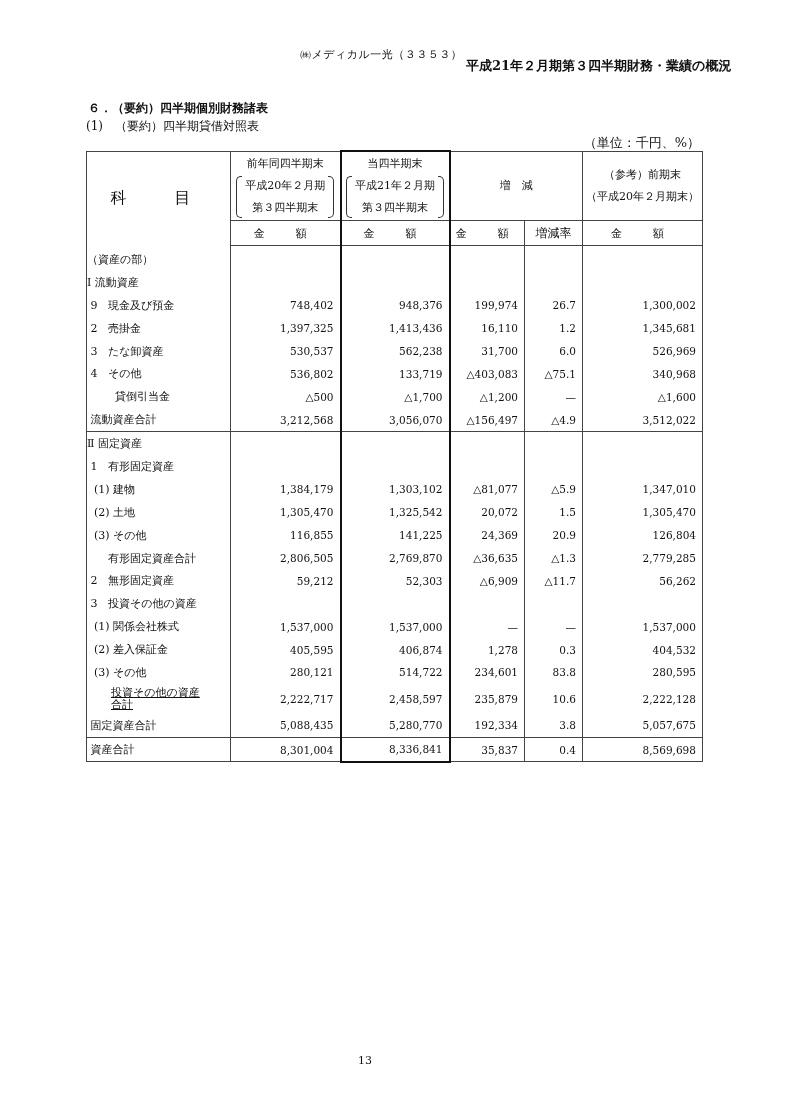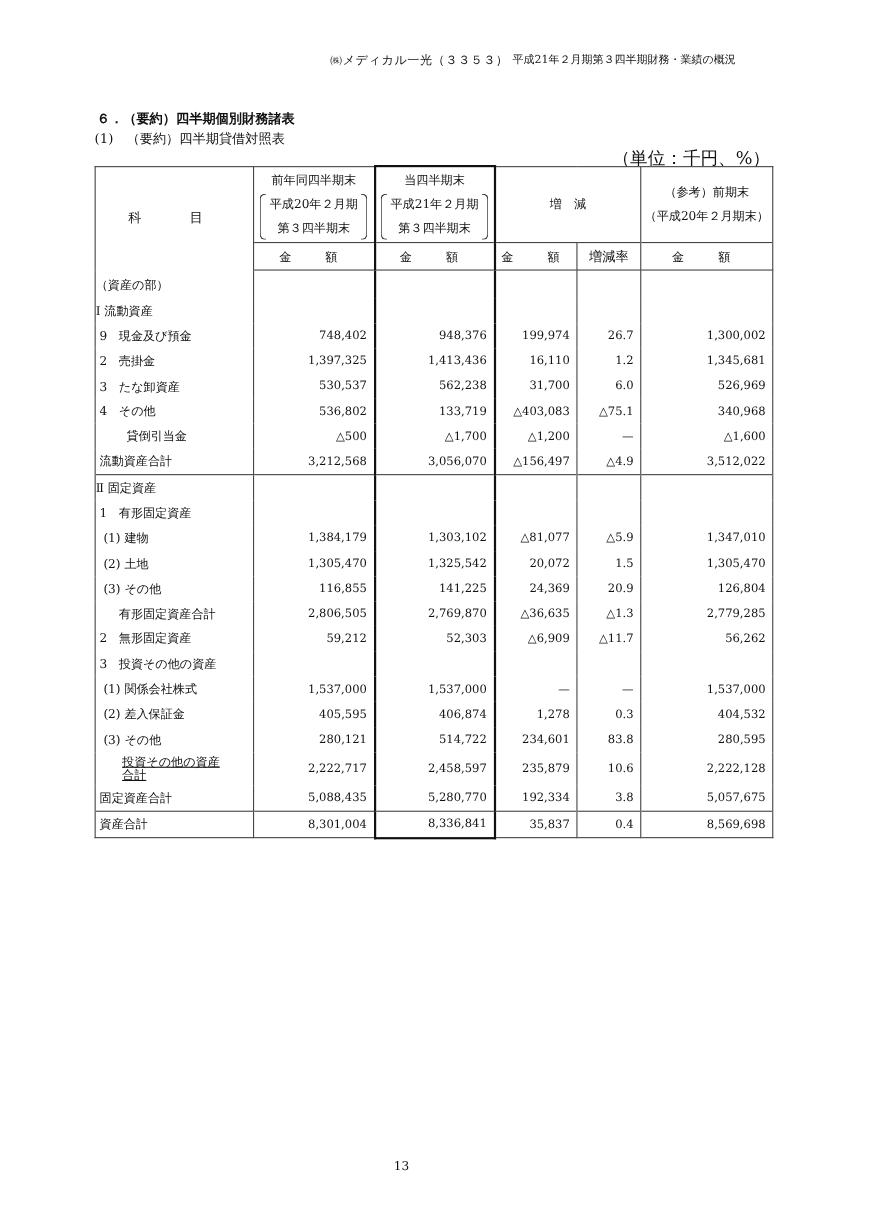--- a/index.html
+++ b/index.html
@@ -3,40 +3,40 @@
 <meta charset="utf-8">
 <style>
   html, body { margin: 0; padding: 0; background: #ffffff; }
   body {
     width: 790px; height: 1118px; position: relative; overflow: hidden;
     font-family: "DejaVu Serif", "Liberation Serif", serif;
     color: #111; font-size: 11px;
   }
   .hdr { position: absolute; top: 47px; left: 0; width: 790px; height: 16px; }
   .hdr .company { position: absolute; left: 300px; top: 0; font-size: 11px; letter-spacing: 0.5px; }
-  .hdr .doc { position: absolute; left: 466px; top: 0; font-size: 10px; }
+  .hdr .doc { position: absolute; left: 466px; top: 10px; font-size: 13px; font-weight: bold; }
   .sec-title { position: absolute; left: 88px; top: 100px; font-size: 12px; font-weight: bold; }
   .sub-title { position: absolute; left: 86px; top: 118px; font-size: 12px; }
-  .unit { position: absolute; right: 90px; top: 134px; font-size: 16px; }
+  .unit { position: absolute; right: 90px; top: 134px; font-size: 13px; }
 
   table.bs {
     position: absolute; left: 86px; top: 150px; width: 616px;
     border-collapse: collapse; table-layout: fixed;
   }
   table.bs td, table.bs th {
     border-left: 1px solid #444; border-right: 1px solid #444;
     padding: 0; font-weight: normal; font-size: 11px;
   }
   col.c0 { width: 144px; } col.c1 { width: 110px; } col.c2 { width: 109px; }
   col.c3 { width: 75px; } col.c4 { width: 58px; } col.c5 { width: 120px; }
 
   .th-top td { border-top: 1px solid #444; height: 68px; text-align: center; vertical-align: middle; }
   .th-sub td { border-top: 1px solid #444; border-bottom: 1px solid #444; height: 24px; text-align: center; font-size: 13px; letter-spacing: 10px; }
   .th-sub td.rate { letter-spacing: 0; font-size: 12px; }
-  .th-top .label-kamoku { font-size: 12px; letter-spacing: 16px; }
+  .th-top .label-kamoku { font-size: 16px; letter-spacing: 16px; }
   .stack { line-height: 22px; font-size: 10px; }
   .paren { position: relative; display: inline-block; padding: 0 9px; }
   .paren::before, .paren::after {
     content: ""; position: absolute; top: 1px; bottom: 1px; width: 5px;
     border: 1px solid #333;
   }
   .paren::before { left: 0; border-right: none; border-radius: 5px 0 0 5px; }
   .paren::after { right: 0; border-left: none; border-radius: 0 5px 5px 0; }
 
   tr.row td { height: 22.9px; vertical-align: middle; }

